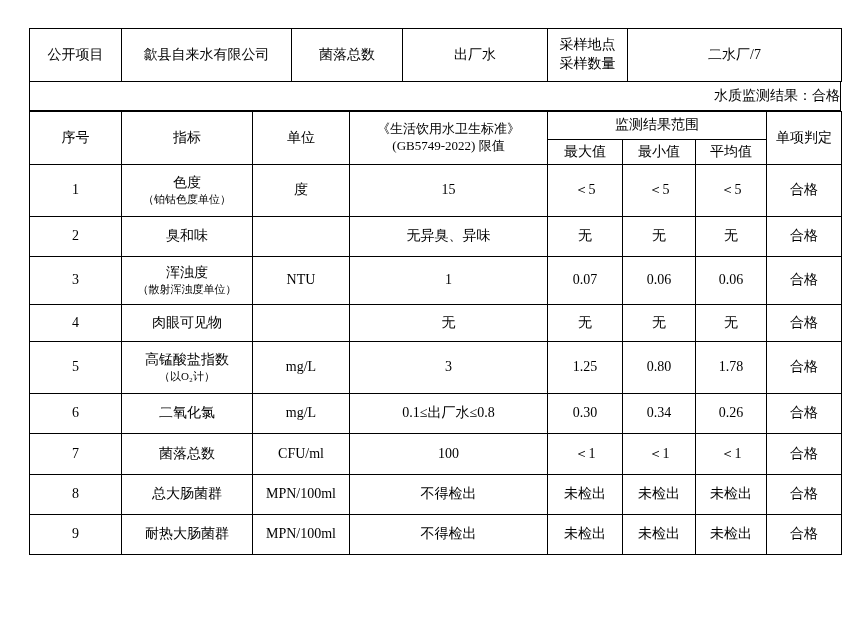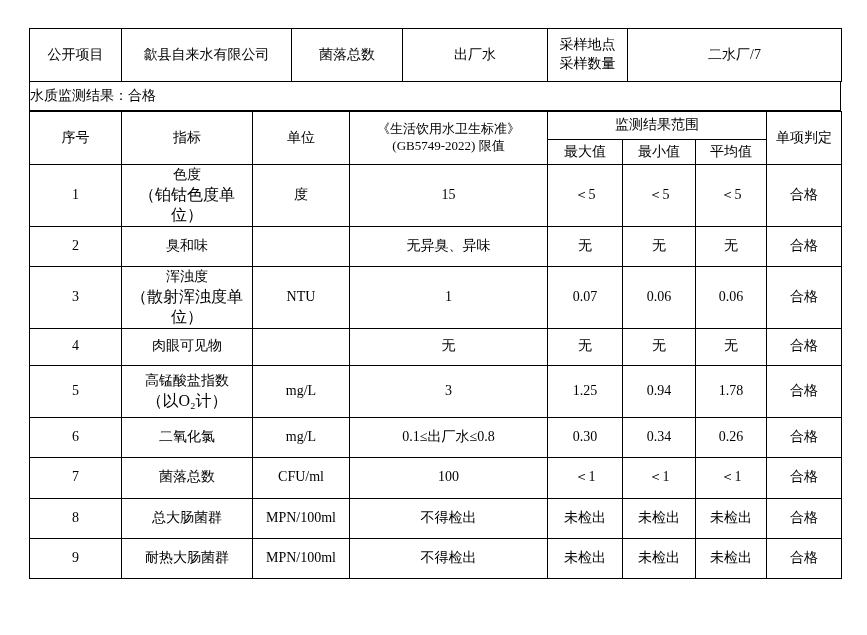--- a/index.html
+++ b/index.html
@@ -35,25 +35,25 @@
     text-align: center;
     vertical-align: middle;
     padding: 1px 2px;
     overflow: hidden;
     line-height: 1.35;
   }
   .banner {
     border: 1px solid #000000;
     height: 28px;
     line-height: 28px;
-    text-align: left;
+    text-align: right;
     background: #ffffff;
   }
   .sub {
-    font-size: 16px;
+    font-size: 11px;
     line-height: 1.25;
   }
   .limit-head {
     font-size: 13px;
     line-height: 1.3;
   }
   .std-val {
     font-size: 13px;
     line-height: 1.3;
   }
@@ -175,21 +175,21 @@
 
       <tr style="height:52px">
         <td>5</td>
         <td>
           <div>高锰酸盐指数</div>
           <div class="sub">（以O₂计）</div>
         </td>
         <td>mg/L</td>
         <td>3</td>
         <td>1.25</td>
-        <td>0.94</td>
+        <td>0.80</td>
         <td>1.78</td>
         <td>合格</td>
       </tr>
 
       <tr style="height:40px">
         <td>6</td>
         <td>
           <div>二氧化氯</div>
         </td>
         <td>mg/L</td>

